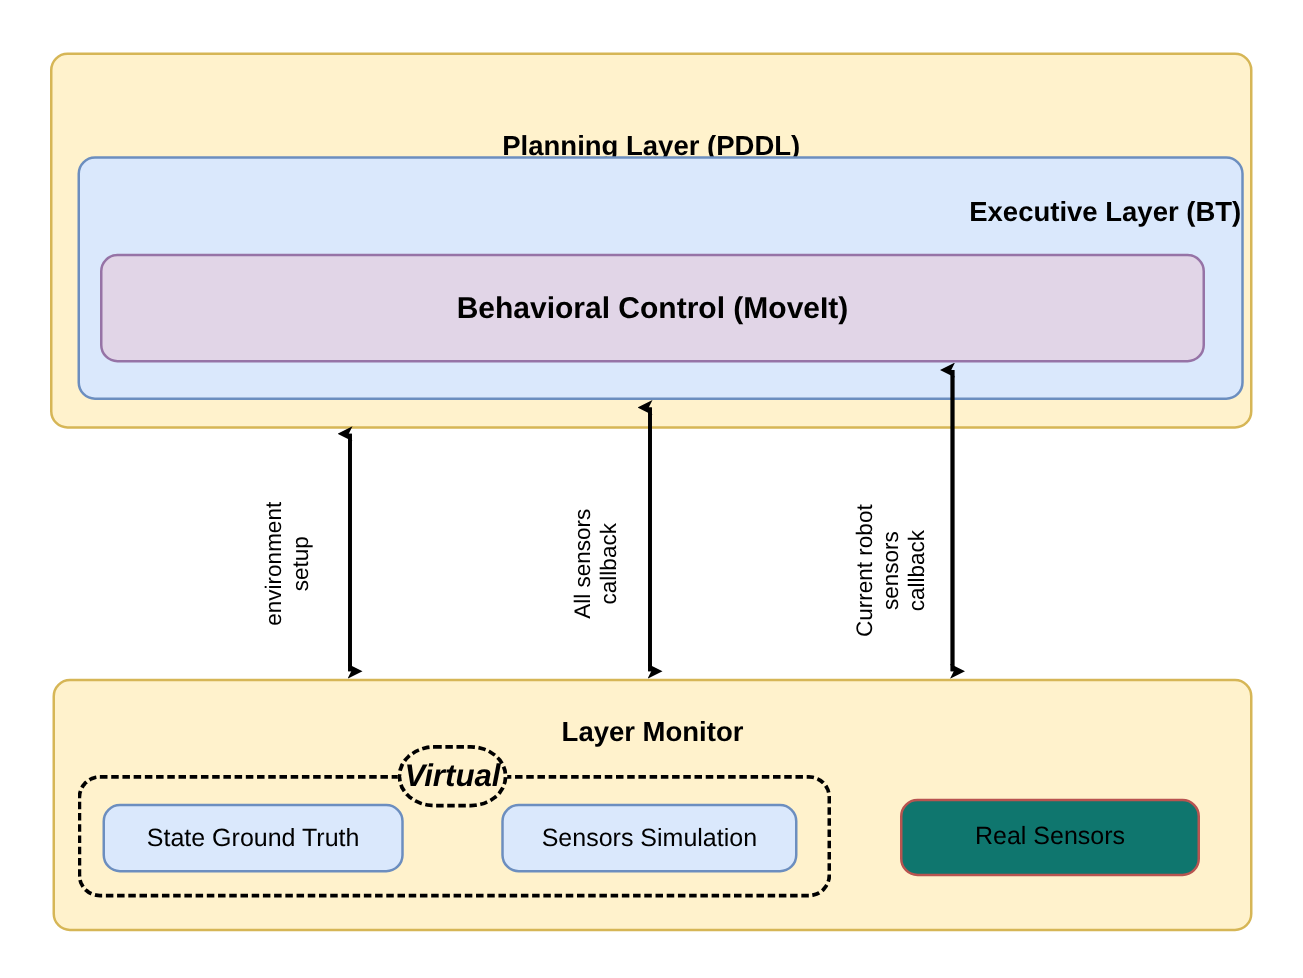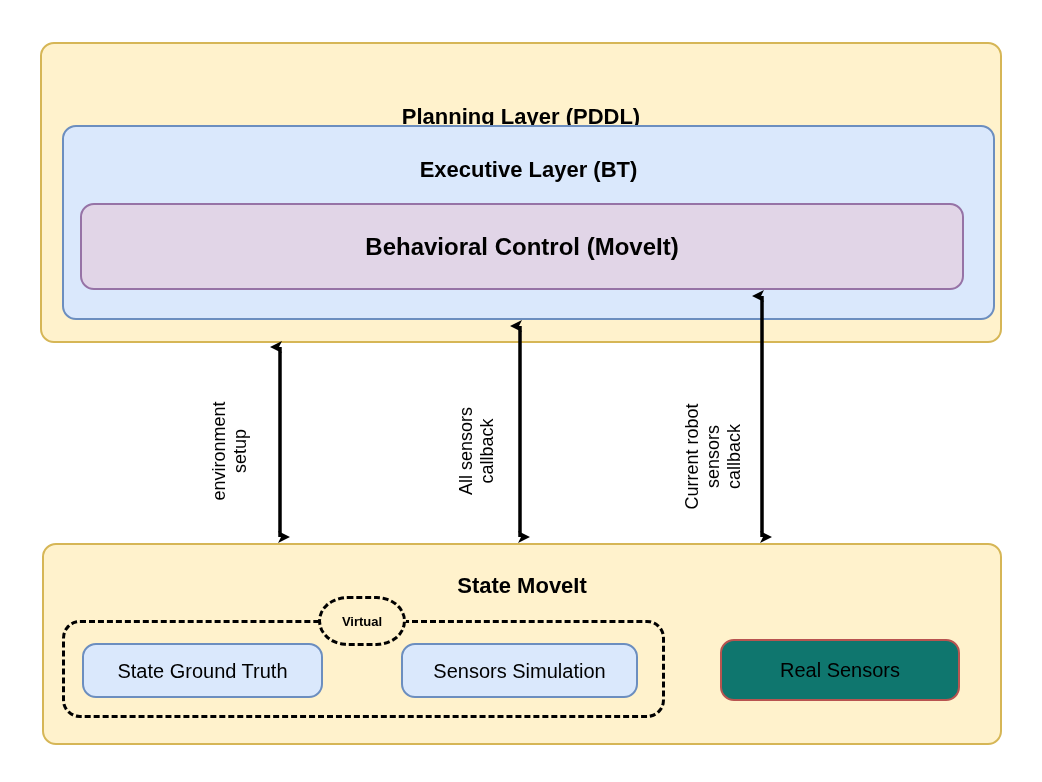--- a/index.html
+++ b/index.html
@@ -83,22 +83,23 @@
   .virtual-bubble {
     position: absolute;
     box-sizing: border-box;
     background: #fff2cc;
     border: 3px dashed #000000;
     border-radius: 40px / 34px;
     display: flex;
     align-items: center;
     justify-content: center;
     font-weight: bold;
-    font-size: 13px;
-    color: #000000;
+    font-size: 25px;
+    color: #000000;
+    font-style: italic;
   }
 
   
   .arrow-svg {
     position: absolute;
     overflow: visible;
   }
   .arrow-label {
     position: absolute;
     color: #000000;
@@ -113,21 +114,21 @@
 </head>
 <body>
 
 <div id="diagram">
 
   <div class="panel panel-outer" style="left:40px; top:42px; width:962px; height:301px;">
     <div class="panel-title" style="top:60px;">Planning Layer (PDDL)</div>
   </div>
 
   <div class="panel box-blue" style="left:62px; top:125px; width:933px; height:195px;">
-    <div class="panel-title" style="top:30px;">Executive Layer (BT)</div>
+    <div class="panel-title" style="top:30px;text-align:right;">Executive Layer (BT)</div>
   </div>
 
   <div class="panel box-purple" style="left:80px; top:203px; width:884px; height:87px;">
     <div class="box-label bold">Behavioral Control (MoveIt)</div>
   </div>
 
   <svg class="arrow-svg" style="left:262px; top:333px; width:40px; height:218px;" viewBox="0 0 40 218">
     <defs>
       <marker id="ah-up-1" markerWidth="12" markerHeight="12" refX="6" refY="10" orient="auto" markerUnits="userSpaceOnUse">
         <path d="M6,0 L12,12 L6,9 L0,12 Z" fill="#000000"></path>
@@ -167,21 +168,21 @@
       </marker>
     </defs>
     <line x1="18" y1="255" x2="18" y2="14" stroke="#000000" stroke-width="3" marker-end="url(#ah-up-3)"></line>
     <line x1="18" y1="14" x2="18" y2="255" stroke="#000000" stroke-width="3" marker-end="url(#ah-dn-3)"></line>
   </svg>
   <div class="arrow-label" style="left:608px; top:425px; width:210px;">Current robot
 sensors
 callback</div>
 
   <div class="panel panel-outer" style="left:42px; top:543px; width:960px; height:202px;">
-    <div class="panel-title" style="top:28px;">State MoveIt</div>
+    <div class="panel-title" style="top:28px;">Layer Monitor</div>
   </div>
 
   <div class="panel box-dashed" style="left:62px; top:620px; width:603px; height:98px;"></div>
 
   <div class="panel box-blue" style="left:401px; top:643px; width:237px; height:55px;">
     <div class="box-label">Sensors Simulation</div>
   </div>
 
   <div class="panel box-blue" style="left:82px; top:643px; width:241px; height:55px;">
     <div class="box-label">State Ground Truth</div>

